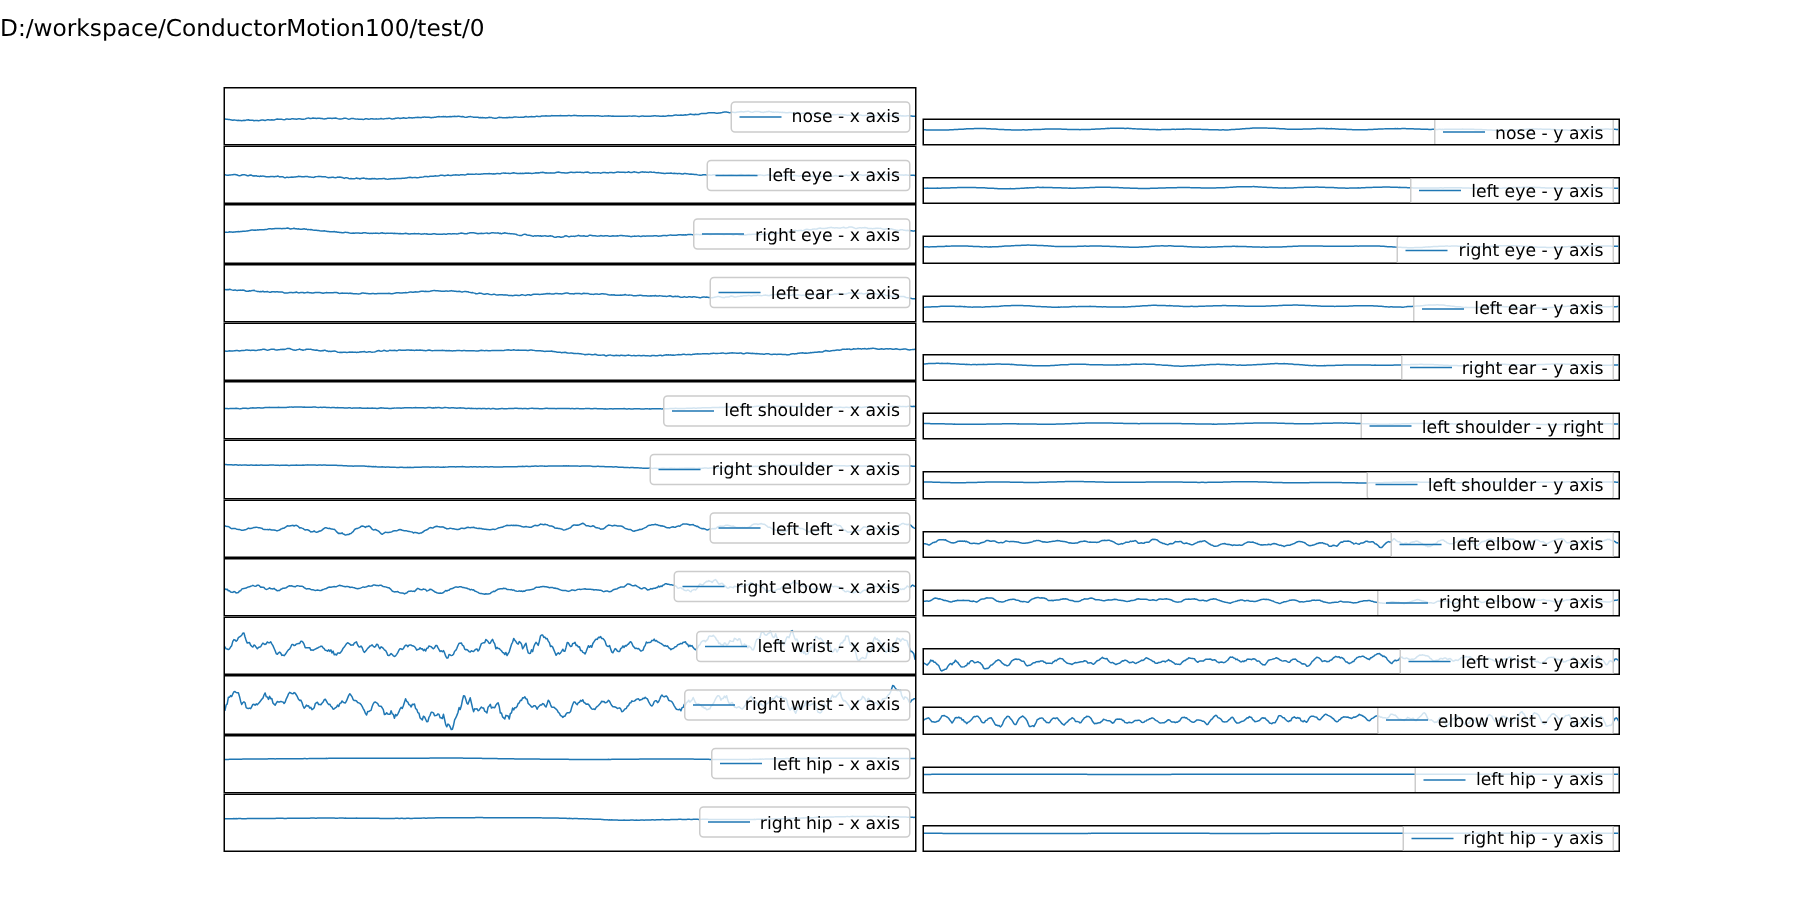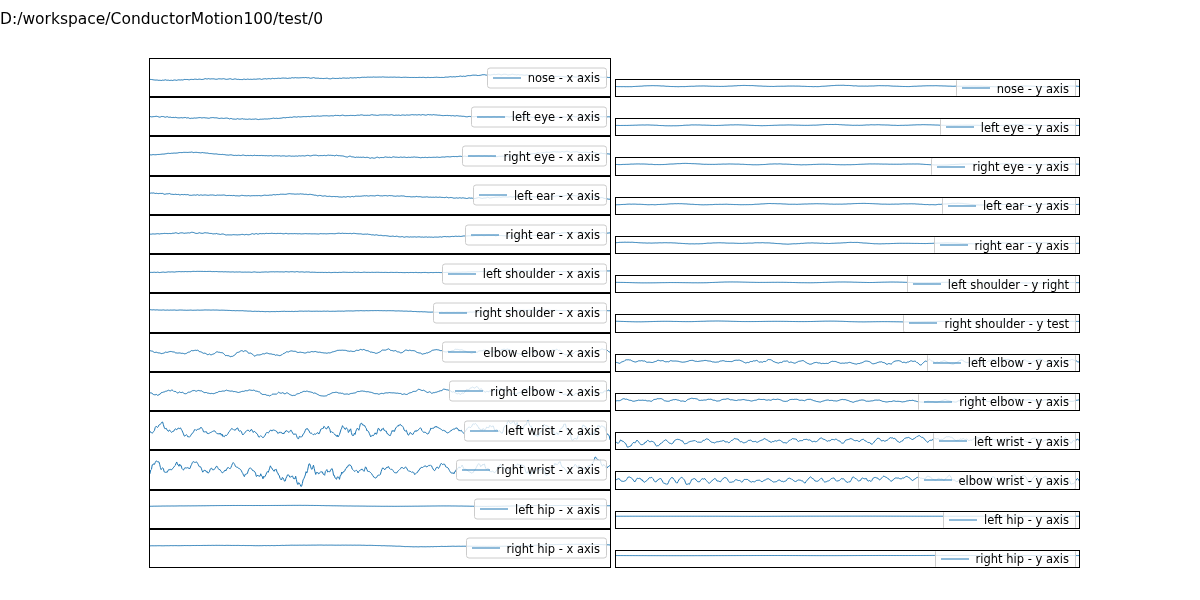--- a/index.html
+++ b/index.html
@@ -198,24 +198,20 @@
             <span class="legend-line"></span>
             <span class="legend-label">left ear - y axis</span>
           </div>
         </div>
       </div>
       <div class="cell col-left">
         <div class="axes">
           <svg viewBox="0 0 1000 100" preserveAspectRatio="none">
             <path class="trace" d="M0.00 48.55 L1.62 48.83 L3.23 48.73 L4.85 48.36 L6.46 47.91 L8.08 48.25 L9.69 48.42 L11.31 48.33 L12.92 48.09 L14.54 47.77 L16.16 47.53 L17.77 47.65 L19.39 47.95 L21.00 48.32 L22.62 47.73 L24.23 47.49 L25.85 47.39 L27.46 47.30 L29.08 47.14 L30.69 46.71 L32.31 46.75 L33.93 46.95 L35.54 46.92 L37.16 47.39 L38.77 47.12 L40.39 47.21 L42.00 46.90 L43.62 47.29 L45.23 47.25 L46.85 47.12 L48.47 46.41 L50.08 46.64 L51.70 46.17 L53.31 45.98 L54.93 45.19 L56.54 45.07 L58.16 45.67 L59.77 46.43 L61.39 47.21 L63.00 46.63 L64.62 45.96 L66.24 45.41 L67.85 45.25 L69.47 45.33 L71.08 45.33 L72.70 46.05 L74.31 46.40 L75.93 46.49 L77.54 45.91 L79.16 45.93 L80.78 45.41 L82.39 45.63 L84.01 45.23 L85.62 45.79 L87.24 45.13 L88.85 44.51 L90.47 43.74 L92.08 43.84 L93.70 43.95 L95.32 44.76 L96.93 45.40 L98.55 46.38 L100.16 46.51 L101.78 46.91 L103.39 46.69 L105.01 45.93 L106.62 45.49 L108.24 44.88 L109.85 46.01 L111.47 46.16 L113.09 47.13 L114.70 46.35 L116.32 46.08 L117.93 45.16 L119.55 45.28 L121.16 45.03 L122.78 45.45 L124.39 45.35 L126.01 45.92 L127.63 46.12 L129.24 46.76 L130.86 46.94 L132.47 46.72 L134.09 47.05 L135.70 47.77 L137.32 47.93 L138.93 48.26 L140.55 47.63 L142.16 47.90 L143.78 47.13 L145.40 47.08 L147.01 48.20 L148.63 48.33 L150.24 49.34 L151.86 48.67 L153.47 49.58 L155.09 48.71 L156.70 48.69 L158.32 48.18 L159.94 48.67 L161.55 49.44 L163.17 50.44 L164.78 50.81 L166.40 51.05 L168.01 50.55 L169.63 51.10 L171.24 50.58 L172.86 50.76 L174.47 50.73 L176.09 50.96 L177.71 50.85 L179.32 50.45 L180.94 50.06 L182.55 50.42 L184.17 50.36 L185.78 50.47 L187.40 50.76 L189.01 50.37 L190.63 50.91 L192.25 50.50 L193.86 50.84 L195.48 49.90 L197.09 50.20 L198.71 49.58 L200.32 49.59 L201.94 49.19 L203.55 49.99 L205.17 50.60 L206.79 50.17 L208.40 49.67 L210.02 49.53 L211.63 50.11 L213.25 50.50 L214.86 50.38 L216.48 50.03 L218.09 49.55 L219.71 48.73 L221.32 47.93 L222.94 47.46 L224.56 48.39 L226.17 48.77 L227.79 48.59 L229.40 47.63 L231.02 47.20 L232.63 47.94 L234.25 48.66 L235.86 48.54 L237.48 47.79 L239.10 46.89 L240.71 47.38 L242.33 47.64 L243.94 47.58 L245.56 47.16 L247.17 47.33 L248.79 47.73 L250.40 47.33 L252.02 46.55 L253.63 46.64 L255.25 46.99 L256.87 47.03 L258.48 47.11 L260.10 46.90 L261.71 46.94 L263.33 46.41 L264.94 46.52 L266.56 46.65 L268.17 47.04 L269.79 46.75 L271.41 47.13 L273.02 47.22 L274.64 47.32 L276.25 46.82 L277.87 46.79 L279.48 46.89 L281.10 47.00 L282.71 46.46 L284.33 46.88 L285.95 47.00 L287.56 47.46 L289.18 47.56 L290.79 47.88 L292.41 47.51 L294.02 46.94 L295.64 46.63 L297.25 47.00 L298.87 47.59 L300.48 47.95 L302.10 47.69 L303.72 47.51 L305.33 47.42 L306.95 47.42 L308.56 47.56 L310.18 47.54 L311.79 47.57 L313.41 47.39 L315.02 47.18 L316.64 47.58 L318.26 47.39 L319.87 47.86 L321.49 47.68 L323.10 47.74 L324.72 47.47 L326.33 47.80 L327.95 48.01 L329.56 48.19 L331.18 47.95 L332.79 47.97 L334.41 47.73 L336.03 47.56 L337.64 47.37 L339.26 47.42 L340.87 47.62 L342.49 47.71 L344.10 47.82 L345.72 47.67 L347.33 47.66 L348.95 47.82 L350.57 47.96 L352.18 48.04 L353.80 47.96 L355.41 47.92 L357.03 47.86 L358.64 47.95 L360.26 48.00 L361.87 48.13 L363.49 48.16 L365.11 48.38 L366.72 48.45 L368.34 47.95 L369.95 47.58 L371.57 47.20 L373.18 47.62 L374.80 47.69 L376.41 47.82 L378.03 47.61 L379.64 47.63 L381.26 47.82 L382.88 47.87 L384.49 48.04 L386.11 47.67 L387.72 47.65 L389.34 47.40 L390.95 47.33 L392.57 47.34 L394.18 47.28 L395.80 47.54 L397.42 47.35 L399.03 47.56 L400.65 47.66 L402.26 47.68 L403.88 47.34 L405.49 46.92 L407.11 46.66 L408.72 46.35 L410.34 46.25 L411.95 46.36 L413.57 46.96 L415.19 46.84 L416.80 46.66 L418.42 46.23 L420.03 46.71 L421.65 46.85 L423.26 46.85 L424.88 46.76 L426.49 46.95 L428.11 47.01 L429.73 46.99 L431.34 47.15 L432.96 46.96 L434.57 46.85 L436.19 46.85 L437.80 47.54 L439.42 47.36 L441.03 46.93 L442.65 46.51 L444.26 46.68 L445.88 46.94 L447.50 47.23 L449.11 47.50 L450.73 47.72 L452.34 47.79 L453.96 48.00 L455.57 47.96 L457.19 47.86 L458.80 48.22 L460.42 48.39 L462.04 49.02 L463.65 49.13 L465.27 48.91 L466.88 48.85 L468.50 48.70 L470.11 48.93 L471.73 48.79 L473.34 48.40 L474.96 49.24 L476.58 49.26 L478.19 49.86 L479.81 49.88 L481.42 50.65 L483.04 50.50 L484.65 50.74 L486.27 50.74 L487.88 51.54 L489.50 50.95 L491.11 50.85 L492.73 50.53 L494.35 51.20 L495.96 51.84 L497.58 52.12 L499.19 52.17 L500.81 51.88 L502.42 51.87 L504.04 52.23 L505.65 52.84 L507.27 53.02 L508.89 53.06 L510.50 52.76 L512.12 52.75 L513.73 53.10 L515.35 53.25 L516.96 53.57 L518.58 53.98 L520.19 54.39 L521.81 55.14 L523.42 54.52 L525.04 54.54 L526.66 54.06 L528.27 54.30 L529.89 54.42 L531.50 55.10 L533.12 54.98 L534.73 54.72 L536.35 54.14 L537.96 54.68 L539.58 55.45 L541.20 55.88 L542.81 55.98 L544.43 56.10 L546.04 55.76 L547.66 55.35 L549.27 55.51 L550.89 56.43 L552.50 57.26 L554.12 56.54 L555.74 56.12 L557.35 55.74 L558.97 55.72 L560.58 56.23 L562.20 56.41 L563.81 56.76 L565.43 56.36 L567.04 55.95 L568.66 56.46 L570.27 56.27 L571.89 56.77 L573.51 55.99 L575.12 55.93 L576.74 56.28 L578.35 56.26 L579.97 56.81 L581.58 56.20 L583.20 56.16 L584.81 55.58 L586.43 56.20 L588.05 56.52 L589.66 56.69 L591.28 56.63 L592.89 56.47 L594.51 57.03 L596.12 56.69 L597.74 56.60 L599.35 56.33 L600.97 56.20 L602.58 57.02 L604.20 56.87 L605.82 56.56 L607.43 56.52 L609.05 56.70 L610.66 56.95 L612.28 56.71 L613.89 56.98 L615.51 57.17 L617.12 57.24 L618.74 56.51 L620.36 56.60 L621.97 56.49 L623.59 56.84 L625.20 56.84 L626.82 56.79 L628.43 56.21 L630.05 56.12 L631.66 55.99 L633.28 56.75 L634.89 56.39 L636.51 55.83 L638.13 55.34 L639.74 55.08 L641.36 55.60 L642.97 55.19 L644.59 55.75 L646.20 55.26 L647.82 56.00 L649.43 55.58 L651.05 55.83 L652.67 55.62 L654.28 55.29 L655.90 54.96 L657.51 54.76 L659.13 55.09 L660.74 55.28 L662.36 54.72 L663.97 54.32 L665.59 54.38 L667.21 54.77 L668.82 54.86 L670.44 54.52 L672.05 54.55 L673.67 54.66 L675.28 54.99 L676.90 54.79 L678.51 54.23 L680.13 54.17 L681.74 53.65 L683.36 53.67 L684.98 53.44 L686.59 53.55 L688.21 53.90 L689.82 53.55 L691.44 53.46 L693.05 53.21 L694.67 53.22 L696.28 53.20 L697.90 53.44 L699.52 53.44 L701.13 53.59 L702.75 53.31 L704.36 52.88 L705.98 52.78 L707.59 52.35 L709.21 52.56 L710.82 52.65 L712.44 52.90 L714.05 52.78 L715.67 52.62 L717.29 52.50 L718.90 52.33 L720.52 51.80 L722.13 52.12 L723.75 52.61 L725.36 52.96 L726.98 53.04 L728.59 52.40 L730.21 52.39 L731.83 51.78 L733.44 51.98 L735.06 51.63 L736.67 51.84 L738.29 51.89 L739.90 52.16 L741.52 52.28 L743.13 52.37 L744.75 52.28 L746.37 51.81 L747.98 52.05 L749.60 52.71 L751.21 53.42 L752.83 53.16 L754.44 52.36 L756.06 52.08 L757.67 51.84 L759.29 52.34 L760.90 52.24 L762.52 52.68 L764.14 52.46 L765.75 52.90 L767.37 52.70 L768.98 53.16 L770.60 52.95 L772.21 53.37 L773.83 53.43 L775.44 53.72 L777.06 53.76 L778.68 53.92 L780.29 54.24 L781.91 54.09 L783.52 53.47 L785.14 53.06 L786.75 53.27 L788.37 53.48 L789.98 54.09 L791.60 54.60 L793.21 54.72 L794.83 54.01 L796.45 54.07 L798.06 54.33 L799.68 54.56 L801.29 54.02 L802.91 54.25 L804.52 54.17 L806.14 54.37 L807.75 54.71 L809.37 54.42 L810.99 54.64 L812.60 54.45 L814.22 55.34 L815.83 55.17 L817.45 55.25 L819.06 54.29 L820.68 53.66 L822.29 53.26 L823.91 53.10 L825.53 53.78 L827.14 53.10 L828.76 53.24 L830.37 52.20 L831.99 52.44 L833.60 52.12 L835.22 51.92 L836.83 51.56 L838.45 51.81 L840.06 52.30 L841.68 52.07 L843.30 52.53 L844.91 52.16 L846.53 52.13 L848.14 51.22 L849.76 51.47 L851.37 51.17 L852.99 51.22 L854.60 50.68 L856.22 50.64 L857.84 50.50 L859.45 50.00 L861.07 49.92 L862.68 50.02 L864.30 50.02 L865.91 50.26 L867.53 48.98 L869.14 48.53 L870.76 47.35 L872.37 48.19 L873.99 48.11 L875.61 48.76 L877.22 48.37 L878.84 47.79 L880.45 47.57 L882.07 47.27 L883.68 47.35 L885.30 46.83 L886.91 46.41 L888.53 46.70 L890.15 47.05 L891.76 46.73 L893.38 46.05 L894.99 45.12 L896.61 45.05 L898.22 45.06 L899.84 45.45 L901.45 44.86 L903.07 45.02 L904.68 44.68 L906.30 45.67 L907.92 45.49 L909.53 45.26 L911.15 44.40 L912.76 44.61 L914.38 44.58 L915.99 44.30 L917.61 43.72 L919.22 44.17 L920.84 44.27 L922.46 45.01 L924.07 44.15 L925.69 44.22 L927.30 44.06 L928.92 44.60 L930.53 44.89 L932.15 44.01 L933.76 44.20 L935.38 43.78 L937.00 44.00 L938.61 43.30 L940.23 43.57 L941.84 43.79 L943.46 44.27 L945.07 44.74 L946.69 45.27 L948.30 45.38 L949.92 44.76 L951.53 44.38 L953.15 44.75 L954.77 45.10 L956.38 44.74 L958.00 44.42 L959.61 44.34 L961.23 44.88 L962.84 44.36 L964.46 44.29 L966.07 44.72 L967.69 45.34 L969.31 45.41 L970.92 44.72 L972.54 44.29 L974.15 44.67 L975.77 45.22 L977.38 45.53 L979.00 45.85 L980.61 45.43 L982.23 45.11 L983.84 44.61 L985.46 44.56 L987.08 44.94 L988.69 45.58 L990.31 46.34 L991.92 46.45 L993.54 46.12 L995.15 45.90 L996.77 45.69 L998.38 45.54 L1000.00 45.04" stroke="#1f77b4"></path>
           </svg>
-          <div class="legend">
-            <span class="legend-line"></span>
-            <span class="legend-label">right ear - x axis</span>
-          </div>
         </div>
       </div>
       <div class="cell col-right">
         <div class="axes">
           <svg viewBox="0 0 1000 100" preserveAspectRatio="none">
             <path class="trace" d="M0.00 35.02 L1.62 34.69 L3.23 34.31 L4.85 33.93 L6.46 33.25 L8.08 32.95 L9.69 33.02 L11.31 32.93 L12.92 32.80 L14.54 32.56 L16.16 32.66 L17.77 32.13 L19.39 32.17 L21.00 32.24 L22.62 32.67 L24.23 32.38 L25.85 32.24 L27.46 32.40 L29.08 32.56 L30.69 32.91 L32.31 32.54 L33.93 32.34 L35.54 32.37 L37.16 32.70 L38.77 33.53 L40.39 33.60 L42.00 33.88 L43.62 33.77 L45.23 34.30 L46.85 34.57 L48.47 35.00 L50.08 35.26 L51.70 35.73 L53.31 35.78 L54.93 35.92 L56.54 36.25 L58.16 36.36 L59.77 36.73 L61.39 36.47 L63.00 36.84 L64.62 36.97 L66.24 37.44 L67.85 37.62 L69.47 37.28 L71.08 36.83 L72.70 37.01 L74.31 37.34 L75.93 37.90 L77.54 37.29 L79.16 37.29 L80.78 37.05 L82.39 37.01 L84.01 36.80 L85.62 36.42 L87.24 36.78 L88.85 36.58 L90.47 36.65 L92.08 35.97 L93.70 35.69 L95.32 35.62 L96.93 35.86 L98.55 36.11 L100.16 35.92 L101.78 35.61 L103.39 35.36 L105.01 35.22 L106.62 35.31 L108.24 35.35 L109.85 35.33 L111.47 35.68 L113.09 35.77 L114.70 35.86 L116.32 35.66 L117.93 35.54 L119.55 35.67 L121.16 36.16 L122.78 36.30 L124.39 36.58 L126.01 36.45 L127.63 37.04 L129.24 37.09 L130.86 37.55 L132.47 37.84 L134.09 38.71 L135.70 38.83 L137.32 38.68 L138.93 38.97 L140.55 39.11 L142.16 39.82 L143.78 39.83 L145.40 40.24 L147.01 40.42 L148.63 40.61 L150.24 41.21 L151.86 41.17 L153.47 41.47 L155.09 41.34 L156.70 42.05 L158.32 42.26 L159.94 42.45 L161.55 42.24 L163.17 42.07 L164.78 42.04 L166.40 42.19 L168.01 42.25 L169.63 42.54 L171.24 42.13 L172.86 42.08 L174.47 41.77 L176.09 41.95 L177.71 42.20 L179.32 42.01 L180.94 41.76 L182.55 41.43 L184.17 41.51 L185.78 41.31 L187.40 41.14 L189.01 40.42 L190.63 40.07 L192.25 39.78 L193.86 39.46 L195.48 38.89 L197.09 38.14 L198.71 38.04 L200.32 37.95 L201.94 38.08 L203.55 37.96 L205.17 37.99 L206.79 37.53 L208.40 36.99 L210.02 36.47 L211.63 36.47 L213.25 36.39 L214.86 36.41 L216.48 36.13 L218.09 36.09 L219.71 35.83 L221.32 35.58 L222.94 35.57 L224.56 35.58 L226.17 35.68 L227.79 36.02 L229.40 36.19 L231.02 36.41 L232.63 36.14 L234.25 36.51 L235.86 36.93 L237.48 37.38 L239.10 37.58 L240.71 37.64 L242.33 37.77 L243.94 37.89 L245.56 38.04 L247.17 37.95 L248.79 37.89 L250.40 37.79 L252.02 37.93 L253.63 37.91 L255.25 38.29 L256.87 38.37 L258.48 38.75 L260.10 38.75 L261.71 38.99 L263.33 39.29 L264.94 39.35 L266.56 39.43 L268.17 39.17 L269.79 39.31 L271.41 39.48 L273.02 39.54 L274.64 39.09 L276.25 38.58 L277.87 38.40 L279.48 38.66 L281.10 38.79 L282.71 38.35 L284.33 37.93 L285.95 37.73 L287.56 37.48 L289.18 37.60 L290.79 37.48 L292.41 37.80 L294.02 37.59 L295.64 37.55 L297.25 36.85 L298.87 36.11 L300.48 35.63 L302.10 35.61 L303.72 35.56 L305.33 35.41 L306.95 35.57 L308.56 35.56 L310.18 35.81 L311.79 35.80 L313.41 35.69 L315.02 35.35 L316.64 34.89 L318.26 35.37 L319.87 35.81 L321.49 36.31 L323.10 36.33 L324.72 36.22 L326.33 36.33 L327.95 36.22 L329.56 36.37 L331.18 36.43 L332.79 36.91 L334.41 37.54 L336.03 37.96 L337.64 38.14 L339.26 38.09 L340.87 38.54 L342.49 39.25 L344.10 39.59 L345.72 40.21 L347.33 40.11 L348.95 40.51 L350.57 40.57 L352.18 40.85 L353.80 40.95 L355.41 41.23 L357.03 41.77 L358.64 42.58 L360.26 42.87 L361.87 43.10 L363.49 43.23 L365.11 43.35 L366.72 43.59 L368.34 43.85 L369.95 44.20 L371.57 44.39 L373.18 44.00 L374.80 43.64 L376.41 43.32 L378.03 42.97 L379.64 42.56 L381.26 42.13 L382.88 41.83 L384.49 41.79 L386.11 41.59 L387.72 41.96 L389.34 41.76 L390.95 41.31 L392.57 41.03 L394.18 40.75 L395.80 41.11 L397.42 40.10 L399.03 39.40 L400.65 39.02 L402.26 39.36 L403.88 39.68 L405.49 38.69 L407.11 38.40 L408.72 37.66 L410.34 38.06 L411.95 37.34 L413.57 37.09 L415.19 36.79 L416.80 37.16 L418.42 37.11 L420.03 36.92 L421.65 36.41 L423.26 36.35 L424.88 36.28 L426.49 36.76 L428.11 37.32 L429.73 37.22 L431.34 37.42 L432.96 37.11 L434.57 37.85 L436.19 37.43 L437.80 38.02 L439.42 38.29 L441.03 39.09 L442.65 38.80 L444.26 38.37 L445.88 38.23 L447.50 38.54 L449.11 39.22 L450.73 39.66 L452.34 39.79 L453.96 39.40 L455.57 39.52 L457.19 39.67 L458.80 40.19 L460.42 40.05 L462.04 40.06 L463.65 39.59 L465.27 39.12 L466.88 38.88 L468.50 38.84 L470.11 38.88 L471.73 38.59 L473.34 38.33 L474.96 37.86 L476.58 37.95 L478.19 37.63 L479.81 37.36 L481.42 37.33 L483.04 37.46 L484.65 37.17 L486.27 36.81 L487.88 36.05 L489.50 36.31 L491.11 35.58 L492.73 35.62 L494.35 35.27 L495.96 35.29 L497.58 34.78 L499.19 34.16 L500.81 33.88 L502.42 33.65 L504.04 33.48 L505.65 33.02 L507.27 33.08 L508.89 33.27 L510.50 33.67 L512.12 33.64 L513.73 33.69 L515.35 33.41 L516.96 33.58 L518.58 33.38 L520.19 33.52 L521.81 33.41 L523.42 33.74 L525.04 34.49 L526.66 35.05 L528.27 35.28 L529.89 35.38 L531.50 35.95 L533.12 36.64 L534.73 37.13 L536.35 37.20 L537.96 37.40 L539.58 37.45 L541.20 37.76 L542.81 38.26 L544.43 38.48 L546.04 39.00 L547.66 39.18 L549.27 39.75 L550.89 40.05 L552.50 40.26 L554.12 40.63 L555.74 41.00 L557.35 41.50 L558.97 41.83 L560.58 41.61 L562.20 41.55 L563.81 41.58 L565.43 41.94 L567.04 42.17 L568.66 42.23 L570.27 42.40 L571.89 42.26 L573.51 41.99 L575.12 41.69 L576.74 41.53 L578.35 41.82 L579.97 41.60 L581.58 41.42 L583.20 40.93 L584.81 40.92 L586.43 41.07 L588.05 41.15 L589.66 40.92 L591.28 40.85 L592.89 40.47 L594.51 40.36 L596.12 40.25 L597.74 40.05 L599.35 40.15 L600.97 39.67 L602.58 39.80 L604.20 39.35 L605.82 39.34 L607.43 39.07 L609.05 39.03 L610.66 38.97 L612.28 38.83 L613.89 38.87 L615.51 38.71 L617.12 38.83 L618.74 38.87 L620.36 38.90 L621.97 38.94 L623.59 38.92 L625.20 38.93 L626.82 38.86 L628.43 38.95 L630.05 38.92 L631.66 38.94 L633.28 38.90 L634.89 39.16 L636.51 39.27 L638.13 39.39 L639.74 39.46 L641.36 39.37 L642.97 39.54 L644.59 39.64 L646.20 39.72 L647.82 39.59 L649.43 39.55 L651.05 39.66 L652.67 39.70 L654.28 39.81 L655.90 40.06 L657.51 40.13 L659.13 40.01 L660.74 39.94 L662.36 40.18 L663.97 40.20 L665.59 40.35 L667.21 40.21 L668.82 40.39 L670.44 40.17 L672.05 40.16 L673.67 39.81 L675.28 39.65 L676.90 39.53 L678.51 39.43 L680.13 39.47 L681.74 39.33 L683.36 39.19 L684.98 38.92 L686.59 38.54 L688.21 38.40 L689.82 38.20 L691.44 38.17 L693.05 38.06 L694.67 37.76 L696.28 37.74 L697.90 37.52 L699.52 37.74 L701.13 37.29 L702.75 37.38 L704.36 37.23 L705.98 37.20 L707.59 37.03 L709.21 36.74 L710.82 36.76 L712.44 36.48 L714.05 36.34 L715.67 36.31 L717.29 36.47 L718.90 36.78 L720.52 36.82 L722.13 36.89 L723.75 36.96 L725.36 37.13 L726.98 37.06 L728.59 37.09 L730.21 37.01 L731.83 37.38 L733.44 37.48 L735.06 37.70 L736.67 37.85 L738.29 38.05 L739.90 38.42 L741.52 38.85 L743.13 39.24 L744.75 39.24 L746.37 39.43 L747.98 39.71 L749.60 40.27 L751.21 40.28 L752.83 40.39 L754.44 40.50 L756.06 40.91 L757.67 41.22 L759.29 41.51 L760.90 41.53 L762.52 41.38 L764.14 41.18 L765.75 41.42 L767.37 41.41 L768.98 41.70 L770.60 41.85 L772.21 42.27 L773.83 42.09 L775.44 41.73 L777.06 41.43 L778.68 41.33 L780.29 41.40 L781.91 41.20 L783.52 40.94 L785.14 40.77 L786.75 40.70 L788.37 40.42 L789.98 40.00 L791.60 39.58 L793.21 39.35 L794.83 39.11 L796.45 38.97 L798.06 39.01 L799.68 38.90 L801.29 38.41 L802.91 38.09 L804.52 37.73 L806.14 37.84 L807.75 37.52 L809.37 37.08 L810.99 36.72 L812.60 36.32 L814.22 36.06 L815.83 36.07 L817.45 36.44 L819.06 36.60 L820.68 36.37 L822.29 36.05 L823.91 36.10 L825.53 36.10 L827.14 36.08 L828.76 36.03 L830.37 36.08 L831.99 36.18 L833.60 36.12 L835.22 36.16 L836.83 36.46 L838.45 36.81 L840.06 37.27 L841.68 37.22 L843.30 37.56 L844.91 37.73 L846.53 38.00 L848.14 37.80 L849.76 37.55 L851.37 37.86 L852.99 37.97 L854.60 38.11 L856.22 38.11 L857.84 38.43 L859.45 38.61 L861.07 38.39 L862.68 38.44 L864.30 38.57 L865.91 38.72 L867.53 38.36 L869.14 37.97 L870.76 37.89 L872.37 38.32 L873.99 38.40 L875.61 38.27 L877.22 38.11 L878.84 37.87 L880.45 37.59 L882.07 37.10 L883.68 37.30 L885.30 37.19 L886.91 37.17 L888.53 36.60 L890.15 36.55 L891.76 36.52 L893.38 36.51 L894.99 36.09 L896.61 35.87 L898.22 35.86 L899.84 35.89 L901.45 35.61 L903.07 35.40 L904.68 35.13 L906.30 35.25 L907.92 35.22 L909.53 35.43 L911.15 35.35 L912.76 35.36 L914.38 35.53 L915.99 35.24 L917.61 34.99 L919.22 34.63 L920.84 34.94 L922.46 35.22 L924.07 35.75 L925.69 35.88 L927.30 35.85 L928.92 36.06 L930.53 36.18 L932.15 36.73 L933.76 36.84 L935.38 37.30 L937.00 37.42 L938.61 37.63 L940.23 37.71 L941.84 37.90 L943.46 38.14 L945.07 38.22 L946.69 38.42 L948.30 38.35 L949.92 38.53 L951.53 38.54 L953.15 38.78 L954.77 39.22 L956.38 39.71 L958.00 39.78 L959.61 39.57 L961.23 39.58 L962.84 39.91 L964.46 40.18 L966.07 40.03 L967.69 40.10 L969.31 40.16 L970.92 40.40 L972.54 40.35 L974.15 40.29 L975.77 40.20 L977.38 40.25 L979.00 40.20 L980.61 40.10 L982.23 39.79 L983.84 39.75 L985.46 39.83 L987.08 39.74 L988.69 39.66 L990.31 39.43 L991.92 39.43 L993.54 39.13 L995.15 39.05 L996.77 38.75 L998.38 38.76 L1000.00 38.44" stroke="#1f77b4"></path>
           </svg>
           <div class="legend">
             <span class="legend-line"></span>
             <span class="legend-label">right ear - y axis</span>
@@ -255,32 +251,32 @@
           </div>
         </div>
       </div>
       <div class="cell col-right">
         <div class="axes">
           <svg viewBox="0 0 1000 100" preserveAspectRatio="none">
             <path class="trace" d="M0.00 38.63 L1.62 38.67 L3.23 38.70 L4.85 38.70 L6.46 38.91 L8.08 39.18 L9.69 39.36 L11.31 39.47 L12.92 39.53 L14.54 39.68 L16.16 39.83 L17.77 40.04 L19.39 40.19 L21.00 40.28 L22.62 40.45 L24.23 40.63 L25.85 40.89 L27.46 40.93 L29.08 40.97 L30.69 41.05 L32.31 41.30 L33.93 41.50 L35.54 41.51 L37.16 41.57 L38.77 41.74 L40.39 41.91 L42.00 41.92 L43.62 41.97 L45.23 42.00 L46.85 41.99 L48.47 41.96 L50.08 41.96 L51.70 42.05 L53.31 42.06 L54.93 41.97 L56.54 41.85 L58.16 41.78 L59.77 41.72 L61.39 41.55 L63.00 41.40 L64.62 41.26 L66.24 41.27 L67.85 41.11 L69.47 41.05 L71.08 40.84 L72.70 40.65 L74.31 40.60 L75.93 40.56 L77.54 40.44 L79.16 40.29 L80.78 40.03 L82.39 39.94 L84.01 39.79 L85.62 39.78 L87.24 39.72 L88.85 39.45 L90.47 39.40 L92.08 39.33 L93.70 39.37 L95.32 39.14 L96.93 38.97 L98.55 38.91 L100.16 38.89 L101.78 38.91 L103.39 38.84 L105.01 38.87 L106.62 38.89 L108.24 38.91 L109.85 38.84 L111.47 38.94 L113.09 38.95 L114.70 39.04 L116.32 38.96 L117.93 39.16 L119.55 39.24 L121.16 39.43 L122.78 39.49 L124.39 39.71 L126.01 39.70 L127.63 39.69 L129.24 39.66 L130.86 39.74 L132.47 39.88 L134.09 40.04 L135.70 40.10 L137.32 40.27 L138.93 40.32 L140.55 40.44 L142.16 40.49 L143.78 40.64 L145.40 40.70 L147.01 40.66 L148.63 40.68 L150.24 40.81 L151.86 40.83 L153.47 40.87 L155.09 40.72 L156.70 40.83 L158.32 40.77 L159.94 40.85 L161.55 40.78 L163.17 40.72 L164.78 40.66 L166.40 40.51 L168.01 40.37 L169.63 40.19 L171.24 40.03 L172.86 39.89 L174.47 39.78 L176.09 39.62 L177.71 39.48 L179.32 39.33 L180.94 39.20 L182.55 39.00 L184.17 38.82 L185.78 38.77 L187.40 38.76 L189.01 38.63 L190.63 38.50 L192.25 38.31 L193.86 38.14 L195.48 37.87 L197.09 37.65 L198.71 37.59 L200.32 37.55 L201.94 37.48 L203.55 37.35 L205.17 37.34 L206.79 37.31 L208.40 37.34 L210.02 37.28 L211.63 37.20 L213.25 37.14 L214.86 36.99 L216.48 37.03 L218.09 36.94 L219.71 37.00 L221.32 36.94 L222.94 37.06 L224.56 37.14 L226.17 37.20 L227.79 37.27 L229.40 37.34 L231.02 37.49 L232.63 37.49 L234.25 37.63 L235.86 37.75 L237.48 37.90 L239.10 37.92 L240.71 37.95 L242.33 38.08 L243.94 38.26 L245.56 38.47 L247.17 38.63 L248.79 38.80 L250.40 38.89 L252.02 39.06 L253.63 39.12 L255.25 39.22 L256.87 39.26 L258.48 39.41 L260.10 39.55 L261.71 39.67 L263.33 39.77 L264.94 39.90 L266.56 40.00 L268.17 40.12 L269.79 40.19 L271.41 40.28 L273.02 40.34 L274.64 40.38 L276.25 40.41 L277.87 40.44 L279.48 40.45 L281.10 40.44 L282.71 40.41 L284.33 40.43 L285.95 40.45 L287.56 40.50 L289.18 40.46 L290.79 40.44 L292.41 40.38 L294.02 40.38 L295.64 40.38 L297.25 40.37 L298.87 40.29 L300.48 40.26 L302.10 40.25 L303.72 40.23 L305.33 40.15 L306.95 40.08 L308.56 40.00 L310.18 39.92 L311.79 39.87 L313.41 39.87 L315.02 39.83 L316.64 39.70 L318.26 39.60 L319.87 39.49 L321.49 39.45 L323.10 39.41 L324.72 39.36 L326.33 39.28 L327.95 39.20 L329.56 39.16 L331.18 39.16 L332.79 39.12 L334.41 39.12 L336.03 39.08 L337.64 39.04 L339.26 38.96 L340.87 38.90 L342.49 38.93 L344.10 38.93 L345.72 38.95 L347.33 38.96 L348.95 38.98 L350.57 39.00 L352.18 38.95 L353.80 39.00 L355.41 39.01 L357.03 39.08 L358.64 39.14 L360.26 39.14 L361.87 39.16 L363.49 39.20 L365.11 39.28 L366.72 39.36 L368.34 39.36 L369.95 39.40 L371.57 39.52 L373.18 39.68 L374.80 39.76 L376.41 39.77 L378.03 39.86 L379.64 39.99 L381.26 40.13 L382.88 40.11 L384.49 40.15 L386.11 40.17 L387.72 40.28 L389.34 40.34 L390.95 40.43 L392.57 40.47 L394.18 40.57 L395.80 40.60 L397.42 40.61 L399.03 40.53 L400.65 40.45 L402.26 40.53 L403.88 40.60 L405.49 40.67 L407.11 40.56 L408.72 40.51 L410.34 40.52 L411.95 40.49 L413.57 40.39 L415.19 40.28 L416.80 40.24 L418.42 40.22 L420.03 40.13 L421.65 40.07 L423.26 40.03 L424.88 39.90 L426.49 39.80 L428.11 39.63 L429.73 39.54 L431.34 39.32 L432.96 39.25 L434.57 39.08 L436.19 38.98 L437.80 38.86 L439.42 38.75 L441.03 38.62 L442.65 38.42 L444.26 38.44 L445.88 38.34 L447.50 38.25 L449.11 38.03 L450.73 37.96 L452.34 37.87 L453.96 37.87 L455.57 37.90 L457.19 37.94 L458.80 37.86 L460.42 37.78 L462.04 37.67 L463.65 37.65 L465.27 37.73 L466.88 37.78 L468.50 37.86 L470.11 37.79 L471.73 37.89 L473.34 37.93 L474.96 38.07 L476.58 38.10 L478.19 38.22 L479.81 38.34 L481.42 38.57 L483.04 38.73 L484.65 38.81 L486.27 38.88 L487.88 38.95 L489.50 39.08 L491.11 39.26 L492.73 39.48 L494.35 39.69 L495.96 39.81 L497.58 39.99 L499.19 40.23 L500.81 40.46 L502.42 40.65 L504.04 40.84 L505.65 40.97 L507.27 41.08 L508.89 41.09 L510.50 41.24 L512.12 41.29 L513.73 41.57 L515.35 41.57 L516.96 41.77 L518.58 41.73 L520.19 41.96 L521.81 42.04 L523.42 42.20 L525.04 42.26 L526.66 42.19 L528.27 42.22 L529.89 42.23 L531.50 42.35 L533.12 42.39 L534.73 42.42 L536.35 42.44 L537.96 42.40 L539.58 42.23 L541.20 42.16 L542.81 42.03 L544.43 42.02 L546.04 41.92 L547.66 41.93 L549.27 41.91 L550.89 41.84 L552.50 41.77 L554.12 41.63 L555.74 41.51 L557.35 41.48 L558.97 41.47 L560.58 41.40 L562.20 41.22 L563.81 41.20 L565.43 41.15 L567.04 41.23 L568.66 41.14 L570.27 41.18 L571.89 41.00 L573.51 40.95 L575.12 40.84 L576.74 40.85 L578.35 40.96 L579.97 40.99 L581.58 41.08 L583.20 41.00 L584.81 41.01 L586.43 40.99 L588.05 41.04 L589.66 41.09 L591.28 41.17 L592.89 41.23 L594.51 41.32 L596.12 41.40 L597.74 41.39 L599.35 41.46 L600.97 41.52 L602.58 41.64 L604.20 41.71 L605.82 41.83 L607.43 41.86 L609.05 41.92 L610.66 41.87 L612.28 42.04 L613.89 42.07 L615.51 42.24 L617.12 42.28 L618.74 42.47 L620.36 42.51 L621.97 42.62 L623.59 42.56 L625.20 42.63 L626.82 42.64 L628.43 42.68 L630.05 42.67 L631.66 42.64 L633.28 42.63 L634.89 42.68 L636.51 42.65 L638.13 42.63 L639.74 42.61 L641.36 42.56 L642.97 42.55 L644.59 42.39 L646.20 42.39 L647.82 42.33 L649.43 42.33 L651.05 42.19 L652.67 42.10 L654.28 41.99 L655.90 41.98 L657.51 41.96 L659.13 41.84 L660.74 41.64 L662.36 41.44 L663.97 41.27 L665.59 41.12 L667.21 40.97 L668.82 40.86 L670.44 40.84 L672.05 40.71 L673.67 40.59 L675.28 40.45 L676.90 40.44 L678.51 40.30 L680.13 40.15 L681.74 39.97 L683.36 39.88 L684.98 39.78 L686.59 39.67 L688.21 39.63 L689.82 39.58 L691.44 39.60 L693.05 39.55 L694.67 39.42 L696.28 39.29 L697.90 39.25 L699.52 39.25 L701.13 39.29 L702.75 39.33 L704.36 39.35 L705.98 39.37 L707.59 39.31 L709.21 39.31 L710.82 39.33 L712.44 39.46 L714.05 39.53 L715.67 39.59 L717.29 39.60 L718.90 39.66 L720.52 39.75 L722.13 39.79 L723.75 39.90 L725.36 39.91 L726.98 40.00 L728.59 40.08 L730.21 40.25 L731.83 40.37 L733.44 40.50 L735.06 40.64 L736.67 40.75 L738.29 40.84 L739.90 40.86 L741.52 40.99 L743.13 41.05 L744.75 41.21 L746.37 41.24 L747.98 41.37 L749.60 41.42 L751.21 41.47 L752.83 41.59 L754.44 41.56 L756.06 41.59 L757.67 41.61 L759.29 41.71 L760.90 41.83 L762.52 41.81 L764.14 41.75 L765.75 41.74 L767.37 41.73 L768.98 41.77 L770.60 41.70 L772.21 41.59 L773.83 41.56 L775.44 41.50 L777.06 41.52 L778.68 41.35 L780.29 41.28 L781.91 41.18 L783.52 41.14 L785.14 41.01 L786.75 40.94 L788.37 40.79 L789.98 40.73 L791.60 40.53 L793.21 40.40 L794.83 40.27 L796.45 40.24 L798.06 40.12 L799.68 39.92 L801.29 39.79 L802.91 39.68 L804.52 39.60 L806.14 39.44 L807.75 39.36 L809.37 39.31 L810.99 39.22 L812.60 39.16 L814.22 39.14 L815.83 39.09 L817.45 39.00 L819.06 38.92 L820.68 38.83 L822.29 38.88 L823.91 38.84 L825.53 38.89 L827.14 38.80 L828.76 38.83 L830.37 38.86 L831.99 38.92 L833.60 38.89 L835.22 38.89 L836.83 38.94 L838.45 38.93 L840.06 38.94 L841.68 39.00 L843.30 39.11 L844.91 39.19 L846.53 39.24 L848.14 39.35 L849.76 39.39 L851.37 39.47 L852.99 39.51 L854.60 39.66 L856.22 39.68 L857.84 39.75 L859.45 39.80 L861.07 39.94 L862.68 40.04 L864.30 40.09 L865.91 40.15 L867.53 40.15 L869.14 40.22 L870.76 40.29 L872.37 40.30 L873.99 40.31 L875.61 40.26 L877.22 40.28 L878.84 40.32 L880.45 40.40 L882.07 40.42 L883.68 40.39 L885.30 40.32 L886.91 40.34 L888.53 40.29 L890.15 40.27 L891.76 40.22 L893.38 40.16 L894.99 40.14 L896.61 40.12 L898.22 40.13 L899.84 39.97 L901.45 39.85 L903.07 39.67 L904.68 39.65 L906.30 39.57 L907.92 39.50 L909.53 39.35 L911.15 39.19 L912.76 39.13 L914.38 39.10 L915.99 39.01 L917.61 38.81 L919.22 38.67 L920.84 38.65 L922.46 38.63 L924.07 38.53 L925.69 38.45 L927.30 38.31 L928.92 38.20 L930.53 38.11 L932.15 38.03 L933.76 37.99 L935.38 37.87 L937.00 37.80 L938.61 37.79 L940.23 37.75 L941.84 37.77 L943.46 37.73 L945.07 37.71 L946.69 37.70 L948.30 37.65 L949.92 37.62 L951.53 37.64 L953.15 37.66 L954.77 37.78 L956.38 37.85 L958.00 37.95 L959.61 38.00 L961.23 38.00 L962.84 38.06 L964.46 38.14 L966.07 38.20 L967.69 38.29 L969.31 38.30 L970.92 38.42 L972.54 38.48 L974.15 38.49 L975.77 38.55 L977.38 38.58 L979.00 38.71 L980.61 38.86 L982.23 38.98 L983.84 39.03 L985.46 39.04 L987.08 39.06 L988.69 39.13 L990.31 39.22 L991.92 39.33 L993.54 39.48 L995.15 39.48 L996.77 39.54 L998.38 39.56 L1000.00 39.63" stroke="#1f77b4"></path>
           </svg>
           <div class="legend">
             <span class="legend-line"></span>
-            <span class="legend-label">right shoulder - y test</span>
+            <span class="legend-label">left shoulder - y axis</span>
           </div>
         </div>
       </div>
       <div class="cell col-left">
         <div class="axes">
           <svg viewBox="0 0 1000 100" preserveAspectRatio="none">
             <path class="trace" d="M0.00 44.48 L1.62 45.31 L3.23 45.76 L4.85 45.87 L6.46 46.77 L8.08 48.51 L9.69 49.61 L11.31 49.27 L12.92 49.19 L14.54 49.09 L16.16 49.99 L17.77 50.62 L19.39 50.85 L21.00 50.92 L22.62 51.65 L24.23 52.57 L25.85 52.58 L27.46 52.00 L29.08 51.65 L30.69 50.94 L32.31 49.91 L33.93 48.54 L35.54 49.17 L37.16 49.41 L38.77 48.97 L40.39 48.16 L42.00 47.44 L43.62 47.49 L45.23 46.78 L46.85 47.22 L48.47 47.85 L50.08 47.99 L51.70 48.40 L53.31 48.69 L54.93 50.33 L56.54 50.96 L58.16 50.83 L59.77 51.24 L61.39 50.92 L63.00 51.44 L64.62 50.73 L66.24 51.32 L67.85 51.89 L69.47 51.99 L71.08 51.78 L72.70 52.21 L74.31 53.06 L75.93 53.25 L77.54 52.64 L79.16 52.06 L80.78 50.46 L82.39 49.59 L84.01 48.65 L85.62 48.59 L87.24 47.24 L88.85 45.97 L90.47 44.33 L92.08 44.82 L93.70 44.94 L95.32 44.45 L96.93 44.05 L98.55 43.51 L100.16 44.75 L101.78 43.74 L103.39 43.54 L105.01 44.46 L106.62 46.05 L108.24 48.28 L109.85 47.75 L111.47 48.50 L113.09 49.19 L114.70 50.91 L116.32 51.86 L117.93 51.46 L119.55 51.49 L121.16 52.37 L122.78 53.66 L124.39 55.56 L126.01 54.84 L127.63 54.90 L129.24 53.60 L130.86 55.26 L132.47 55.86 L134.09 55.64 L135.70 54.60 L137.32 53.70 L138.93 53.55 L140.55 52.26 L142.16 50.38 L143.78 48.88 L145.40 47.73 L147.01 48.04 L148.63 48.90 L150.24 49.35 L151.86 48.90 L153.47 50.02 L155.09 49.96 L156.70 50.81 L158.32 50.45 L159.94 52.30 L161.55 54.82 L163.17 56.55 L164.78 58.39 L166.40 57.64 L168.01 58.35 L169.63 57.02 L171.24 58.95 L172.86 59.67 L174.47 60.96 L176.09 60.55 L177.71 60.09 L179.32 60.06 L180.94 58.54 L182.55 58.21 L184.17 56.29 L185.78 54.98 L187.40 51.68 L189.01 49.97 L190.63 49.37 L192.25 49.10 L193.86 48.19 L195.48 47.21 L197.09 45.53 L198.71 44.77 L200.32 45.19 L201.94 45.83 L203.55 47.24 L205.17 45.47 L206.79 45.57 L208.40 44.71 L210.02 45.59 L211.63 47.85 L213.25 50.56 L214.86 51.83 L216.48 51.61 L218.09 50.98 L219.71 52.30 L221.32 52.89 L222.94 54.30 L224.56 56.48 L226.17 58.44 L227.79 59.68 L229.40 58.18 L231.02 57.20 L232.63 55.80 L234.25 56.20 L235.86 56.19 L237.48 56.33 L239.10 55.74 L240.71 55.54 L242.33 54.89 L243.94 53.60 L245.56 53.18 L247.17 53.10 L248.79 53.50 L250.40 52.52 L252.02 51.48 L253.63 51.14 L255.25 51.42 L256.87 52.38 L258.48 52.68 L260.10 53.42 L261.71 53.36 L263.33 53.45 L264.94 54.01 L266.56 54.74 L268.17 54.82 L269.79 55.29 L271.41 55.53 L273.02 57.26 L274.64 56.21 L276.25 56.44 L277.87 56.81 L279.48 57.43 L281.10 58.22 L282.71 57.48 L284.33 57.43 L285.95 56.04 L287.56 55.11 L289.18 53.04 L290.79 52.45 L292.41 51.58 L294.02 50.57 L295.64 48.65 L297.25 47.62 L298.87 47.92 L300.48 48.48 L302.10 47.76 L303.72 46.44 L305.33 45.81 L306.95 45.24 L308.56 45.67 L310.18 45.94 L311.79 46.48 L313.41 46.49 L315.02 46.31 L316.64 46.68 L318.26 47.91 L319.87 48.71 L321.49 49.91 L323.10 49.52 L324.72 49.16 L326.33 48.69 L327.95 49.03 L329.56 49.50 L331.18 49.56 L332.79 50.21 L334.41 50.37 L336.03 51.10 L337.64 51.07 L339.26 50.72 L340.87 49.70 L342.49 48.70 L344.10 48.75 L345.72 49.09 L347.33 49.12 L348.95 48.31 L350.57 47.37 L352.18 47.18 L353.80 47.60 L355.41 47.85 L357.03 47.34 L358.64 47.27 L360.26 47.03 L361.87 47.94 L363.49 48.36 L365.11 48.93 L366.72 49.13 L368.34 48.75 L369.95 49.20 L371.57 49.19 L373.18 50.11 L374.80 50.09 L376.41 50.77 L378.03 50.49 L379.64 51.02 L381.26 50.83 L382.88 51.61 L384.49 51.42 L386.11 51.20 L387.72 50.46 L389.34 50.65 L390.95 50.94 L392.57 50.30 L394.18 49.53 L395.80 48.41 L397.42 47.90 L399.03 47.57 L400.65 46.91 L402.26 46.82 L403.88 45.64 L405.49 44.99 L407.11 44.17 L408.72 43.56 L410.34 44.01 L411.95 43.72 L413.57 43.95 L415.19 43.25 L416.80 43.71 L418.42 43.45 L420.03 43.77 L421.65 43.54 L423.26 43.83 L424.88 43.86 L426.49 44.50 L428.11 44.68 L429.73 45.86 L431.34 45.89 L432.96 46.77 L434.57 46.06 L436.19 45.81 L437.80 46.15 L439.42 46.36 L441.03 47.17 L442.65 46.88 L444.26 46.87 L445.88 45.62 L447.50 44.56 L449.11 43.61 L450.73 43.93 L452.34 44.27 L453.96 43.89 L455.57 42.65 L457.19 41.34 L458.80 41.82 L460.42 42.22 L462.04 42.66 L463.65 41.48 L465.27 42.00 L466.88 42.45 L468.50 43.74 L470.11 44.59 L471.73 44.82 L473.34 44.84 L474.96 45.56 L476.58 46.59 L478.19 48.56 L479.81 48.59 L481.42 48.49 L483.04 49.20 L484.65 49.38 L486.27 49.87 L487.88 50.15 L489.50 51.24 L491.11 52.18 L492.73 51.67 L494.35 51.19 L495.96 50.01 L497.58 49.52 L499.19 48.56 L500.81 47.78 L502.42 45.54 L504.04 43.84 L505.65 43.04 L507.27 43.16 L508.89 43.60 L510.50 43.09 L512.12 43.30 L513.73 42.44 L515.35 41.75 L516.96 40.64 L518.58 39.83 L520.19 41.11 L521.81 42.40 L523.42 44.30 L525.04 44.27 L526.66 44.43 L528.27 45.29 L529.89 45.64 L531.50 45.11 L533.12 44.41 L534.73 45.12 L536.35 46.75 L537.96 47.91 L539.58 47.85 L541.20 48.58 L542.81 48.98 L544.43 50.54 L546.04 50.30 L547.66 50.30 L549.27 49.24 L550.89 47.88 L552.50 45.57 L554.12 44.48 L555.74 43.16 L557.35 43.25 L558.97 43.67 L560.58 44.46 L562.20 44.58 L563.81 43.53 L565.43 43.85 L567.04 44.08 L568.66 44.78 L570.27 44.53 L571.89 44.91 L573.51 44.68 L575.12 45.16 L576.74 46.04 L578.35 47.75 L579.97 48.91 L581.58 49.81 L583.20 50.31 L584.81 50.96 L586.43 51.03 L588.05 51.17 L589.66 52.53 L591.28 53.73 L592.89 54.19 L594.51 53.26 L596.12 52.97 L597.74 52.28 L599.35 52.04 L600.97 50.71 L602.58 51.06 L604.20 50.60 L605.82 49.37 L607.43 48.57 L609.05 47.71 L610.66 46.85 L612.28 44.89 L613.89 43.79 L615.51 43.34 L617.12 43.24 L618.74 42.61 L620.36 42.37 L621.97 42.34 L623.59 41.77 L625.20 42.47 L626.82 42.54 L628.43 43.82 L630.05 43.71 L631.66 44.69 L633.28 44.45 L634.89 45.12 L636.51 45.23 L638.13 46.65 L639.74 47.41 L641.36 48.07 L642.97 48.08 L644.59 48.23 L646.20 47.21 L647.82 46.49 L649.43 46.17 L651.05 47.16 L652.67 47.03 L654.28 45.79 L655.90 45.31 L657.51 44.53 L659.13 45.17 L660.74 43.30 L662.36 42.25 L663.97 41.04 L665.59 41.18 L667.21 41.40 L668.82 41.24 L670.44 41.52 L672.05 42.17 L673.67 43.01 L675.28 42.50 L676.90 42.31 L678.51 42.11 L680.13 43.98 L681.74 44.24 L683.36 45.50 L684.98 45.36 L686.59 47.09 L688.21 48.03 L689.82 48.89 L691.44 49.60 L693.05 49.39 L694.67 49.76 L696.28 50.40 L697.90 51.56 L699.52 51.74 L701.13 50.95 L702.75 49.76 L704.36 50.28 L705.98 49.35 L707.59 49.61 L709.21 49.12 L710.82 49.51 L712.44 48.16 L714.05 46.39 L715.67 45.53 L717.29 44.97 L718.90 45.16 L720.52 45.23 L722.13 45.23 L723.75 44.63 L725.36 43.48 L726.98 43.60 L728.59 43.19 L730.21 43.70 L731.83 44.36 L733.44 44.97 L735.06 45.31 L736.67 44.94 L738.29 46.13 L739.90 46.78 L741.52 47.70 L743.13 47.48 L744.75 47.96 L746.37 47.52 L747.98 48.08 L749.60 47.30 L751.21 47.74 L752.83 47.28 L754.44 47.92 L756.06 47.86 L757.67 47.66 L759.29 46.92 L760.90 45.94 L762.52 44.39 L764.14 42.50 L765.75 41.78 L767.37 41.15 L768.98 41.05 L770.60 41.04 L772.21 42.03 L773.83 41.36 L775.44 41.13 L777.06 40.37 L778.68 41.35 L780.29 41.54 L781.91 41.68 L783.52 43.27 L785.14 44.60 L786.75 46.43 L788.37 47.20 L789.98 47.10 L791.60 48.76 L793.21 50.08 L794.83 51.13 L796.45 51.10 L798.06 51.84 L799.68 52.60 L801.29 52.83 L802.91 52.86 L804.52 54.05 L806.14 55.25 L807.75 55.91 L809.37 54.84 L810.99 54.77 L812.60 53.38 L814.22 53.52 L815.83 51.32 L817.45 50.56 L819.06 49.07 L820.68 49.92 L822.29 49.80 L823.91 50.72 L825.53 49.53 L827.14 48.35 L828.76 46.93 L830.37 47.00 L831.99 47.97 L833.60 49.15 L835.22 49.39 L836.83 49.31 L838.45 50.48 L840.06 50.90 L841.68 52.93 L843.30 53.67 L844.91 54.91 L846.53 54.71 L848.14 54.97 L849.76 55.45 L851.37 55.01 L852.99 54.33 L854.60 53.39 L856.22 54.21 L857.84 52.98 L859.45 53.62 L861.07 52.08 L862.68 51.01 L864.30 49.33 L865.91 47.19 L867.53 46.21 L869.14 45.46 L870.76 45.86 L872.37 44.55 L873.99 43.55 L875.61 43.08 L877.22 43.33 L878.84 43.54 L880.45 43.46 L882.07 42.69 L883.68 41.17 L885.30 41.55 L886.91 43.60 L888.53 44.45 L890.15 43.78 L891.76 44.08 L893.38 46.91 L894.99 50.06 L896.61 51.67 L898.22 52.14 L899.84 53.17 L901.45 55.15 L903.07 55.97 L904.68 55.26 L906.30 55.80 L907.92 55.17 L909.53 56.72 L911.15 55.95 L912.76 55.60 L914.38 53.08 L915.99 52.18 L917.61 52.30 L919.22 53.35 L920.84 52.16 L922.46 50.13 L924.07 48.12 L925.69 46.34 L927.30 46.44 L928.92 46.79 L930.53 47.78 L932.15 46.31 L933.76 44.69 L935.38 43.74 L937.00 45.06 L938.61 45.42 L940.23 47.14 L941.84 48.24 L943.46 48.64 L945.07 49.61 L946.69 50.09 L948.30 51.30 L949.92 51.76 L951.53 51.35 L953.15 52.57 L954.77 51.55 L956.38 51.70 L958.00 50.45 L959.61 51.14 L961.23 50.60 L962.84 51.14 L964.46 50.05 L966.07 50.57 L967.69 49.73 L969.31 48.08 L970.92 47.22 L972.54 45.71 L974.15 45.35 L975.77 44.56 L977.38 43.36 L979.00 42.65 L980.61 40.82 L982.23 40.47 L983.84 40.36 L985.46 41.67 L987.08 41.63 L988.69 42.47 L990.31 41.69 L991.92 42.49 L993.54 42.85 L995.15 45.00 L996.77 47.06 L998.38 48.14 L1000.00 48.92" stroke="#1f77b4"></path>
           </svg>
           <div class="legend">
             <span class="legend-line"></span>
-            <span class="legend-label">elbow elbow - x axis</span>
+            <span class="legend-label">left left - x axis</span>
           </div>
         </div>
       </div>
       <div class="cell col-right">
         <div class="axes">
           <svg viewBox="0 0 1000 100" preserveAspectRatio="none">
             <path class="trace" d="M0.00 46.12 L1.62 46.02 L3.23 47.20 L4.85 48.26 L6.46 51.32 L8.08 51.01 L9.69 47.95 L11.31 45.03 L12.92 41.10 L14.54 41.07 L16.16 39.14 L17.77 38.51 L19.39 33.28 L21.00 30.67 L22.62 29.47 L24.23 29.43 L25.85 30.14 L27.46 29.21 L29.08 30.66 L30.69 29.67 L32.31 32.97 L33.93 35.25 L35.54 37.58 L37.16 39.18 L38.77 41.64 L40.39 42.32 L42.00 43.28 L43.62 41.83 L45.23 41.01 L46.85 38.96 L48.47 36.24 L50.08 36.39 L51.70 35.00 L53.31 36.31 L54.93 34.66 L56.54 36.58 L58.16 34.78 L59.77 37.92 L61.39 36.24 L63.00 39.23 L64.62 40.68 L66.24 44.50 L67.85 45.03 L69.47 44.75 L71.08 43.71 L72.70 44.43 L74.31 45.08 L75.93 45.62 L77.54 46.22 L79.16 46.02 L80.78 44.29 L82.39 42.22 L84.01 40.99 L85.62 39.69 L87.24 38.49 L88.85 34.78 L90.47 32.52 L92.08 32.78 L93.70 34.12 L95.32 35.97 L96.93 36.07 L98.55 34.96 L100.16 34.37 L101.78 35.32 L103.39 37.22 L105.01 40.37 L106.62 41.66 L108.24 41.77 L109.85 41.46 L111.47 40.94 L113.09 42.31 L114.70 40.50 L116.32 37.69 L117.93 34.71 L119.55 35.36 L121.16 36.39 L122.78 37.50 L124.39 37.17 L126.01 37.22 L127.63 37.32 L129.24 36.91 L130.86 37.68 L132.47 38.01 L134.09 38.84 L135.70 39.23 L137.32 40.99 L138.93 41.92 L140.55 43.07 L142.16 43.69 L143.78 44.49 L145.40 44.02 L147.01 43.44 L148.63 43.27 L150.24 42.14 L151.86 40.93 L153.47 39.87 L155.09 38.80 L156.70 37.42 L158.32 34.74 L159.94 34.70 L161.55 33.27 L163.17 33.36 L164.78 32.98 L166.40 33.42 L168.01 35.69 L169.63 36.97 L171.24 38.87 L172.86 38.46 L174.47 38.92 L176.09 40.10 L177.71 39.55 L179.32 38.99 L180.94 37.86 L182.55 37.53 L184.17 36.57 L185.78 36.07 L187.40 35.72 L189.01 34.98 L190.63 34.02 L192.25 33.26 L193.86 33.65 L195.48 34.23 L197.09 35.80 L198.71 36.26 L200.32 37.07 L201.94 37.28 L203.55 37.62 L205.17 38.89 L206.79 40.56 L208.40 42.72 L210.02 42.48 L211.63 43.09 L213.25 44.16 L214.86 44.57 L216.48 44.12 L218.09 43.20 L219.71 43.07 L221.32 43.03 L222.94 40.02 L224.56 38.24 L226.17 36.85 L227.79 36.80 L229.40 35.87 L231.02 34.61 L232.63 35.53 L234.25 36.72 L235.86 38.60 L237.48 39.56 L239.10 39.21 L240.71 40.03 L242.33 39.57 L243.94 40.08 L245.56 40.28 L247.17 40.25 L248.79 41.32 L250.40 39.64 L252.02 38.89 L253.63 36.35 L255.25 34.10 L256.87 33.20 L258.48 32.55 L260.10 32.24 L261.71 32.56 L263.33 32.49 L264.94 31.68 L266.56 31.74 L268.17 33.58 L269.79 35.19 L271.41 36.94 L273.02 38.69 L274.64 41.68 L276.25 44.53 L277.87 46.57 L279.48 49.03 L281.10 48.05 L282.71 47.26 L284.33 45.52 L285.95 46.96 L287.56 44.89 L289.18 42.72 L290.79 39.63 L292.41 40.24 L294.02 39.70 L295.64 38.99 L297.25 35.41 L298.87 36.74 L300.48 35.39 L302.10 35.60 L303.72 33.19 L305.33 34.74 L306.95 39.16 L308.56 44.18 L310.18 43.91 L311.79 42.86 L313.41 42.51 L315.02 43.85 L316.64 44.35 L318.26 40.65 L319.87 40.13 L321.49 39.50 L323.10 40.24 L324.72 37.92 L326.33 33.15 L327.95 29.34 L329.56 27.56 L331.18 28.56 L332.79 28.12 L334.41 29.49 L336.03 30.91 L337.64 35.46 L339.26 38.56 L340.87 41.42 L342.49 42.43 L344.10 45.10 L345.72 45.10 L347.33 48.11 L348.95 48.67 L350.57 50.28 L352.18 49.21 L353.80 46.02 L355.41 45.55 L357.03 46.47 L358.64 45.05 L360.26 41.71 L361.87 36.97 L363.49 37.64 L365.11 38.30 L366.72 38.12 L368.34 36.90 L369.95 36.57 L371.57 40.32 L373.18 44.41 L374.80 45.72 L376.41 44.07 L378.03 43.02 L379.64 44.88 L381.26 46.54 L382.88 48.03 L384.49 49.94 L386.11 50.40 L387.72 49.22 L389.34 46.34 L390.95 43.80 L392.57 42.57 L394.18 39.34 L395.80 39.02 L397.42 36.30 L399.03 37.74 L400.65 36.05 L402.26 35.32 L403.88 33.48 L405.49 36.36 L407.11 39.51 L408.72 42.90 L410.34 46.07 L411.95 48.14 L413.57 51.45 L415.19 52.28 L416.80 55.22 L418.42 56.76 L420.03 56.67 L421.65 55.95 L423.26 54.48 L424.88 52.03 L426.49 49.56 L428.11 47.78 L429.73 46.64 L431.34 46.16 L432.96 45.38 L434.57 47.21 L436.19 48.38 L437.80 49.56 L439.42 48.70 L441.03 50.01 L442.65 51.64 L444.26 53.17 L445.88 51.52 L447.50 51.63 L449.11 52.11 L450.73 52.56 L452.34 52.23 L453.96 50.73 L455.57 52.30 L457.19 52.19 L458.80 51.03 L460.42 47.65 L462.04 44.64 L463.65 42.73 L465.27 40.35 L466.88 38.83 L468.50 38.79 L470.11 39.91 L471.73 39.62 L473.34 39.21 L474.96 41.10 L476.58 42.24 L478.19 45.01 L479.81 44.83 L481.42 48.41 L483.04 48.80 L484.65 51.10 L486.27 50.72 L487.88 50.96 L489.50 49.88 L491.11 50.52 L492.73 50.81 L494.35 50.01 L495.96 48.56 L497.58 49.12 L499.19 50.13 L500.81 47.84 L502.42 46.43 L504.04 45.31 L505.65 46.23 L507.27 47.11 L508.89 49.14 L510.50 50.82 L512.12 52.93 L513.73 51.82 L515.35 54.46 L516.96 54.78 L518.58 57.59 L520.19 54.93 L521.81 53.36 L523.42 52.58 L525.04 52.31 L526.66 52.44 L528.27 49.48 L529.89 49.05 L531.50 46.58 L533.12 45.64 L534.73 42.76 L536.35 39.87 L537.96 37.81 L539.58 37.43 L541.20 37.33 L542.81 37.96 L544.43 38.32 L546.04 40.30 L547.66 41.23 L549.27 44.15 L550.89 48.41 L552.50 51.11 L554.12 53.76 L555.74 54.19 L557.35 53.24 L558.97 52.67 L560.58 51.31 L562.20 49.95 L563.81 48.32 L565.43 45.47 L567.04 45.03 L568.66 43.05 L570.27 42.16 L571.89 42.95 L573.51 41.67 L575.12 44.82 L576.74 45.44 L578.35 47.02 L579.97 47.76 L581.58 50.24 L583.20 56.01 L584.81 56.65 L586.43 56.65 L588.05 53.48 L589.66 52.79 L591.28 53.77 L592.89 54.96 L594.51 56.09 L596.12 52.01 L597.74 46.50 L599.35 41.74 L600.97 39.08 L602.58 40.09 L604.20 36.25 L605.82 36.07 L607.43 35.47 L609.05 35.82 L610.66 34.63 L612.28 35.96 L613.89 36.74 L615.51 40.72 L617.12 42.07 L618.74 46.84 L620.36 45.59 L621.97 43.57 L623.59 45.69 L625.20 47.54 L626.82 48.57 L628.43 44.23 L630.05 43.21 L631.66 43.36 L633.28 41.27 L634.89 38.19 L636.51 36.04 L638.13 35.96 L639.74 38.17 L641.36 39.35 L642.97 39.16 L644.59 37.96 L646.20 37.63 L647.82 41.42 L649.43 45.95 L651.05 46.90 L652.67 50.68 L654.28 54.40 L655.90 60.22 L657.51 61.69 L659.13 61.38 L660.74 56.95 L662.36 51.69 L663.97 46.90 L665.59 42.69 L667.21 39.66 L668.82 37.38 L670.44 39.17 L672.05 39.11 L673.67 34.75 L675.28 29.31 L676.90 24.78 L678.51 28.66 L680.13 33.76 L681.74 36.92 L683.36 38.56 L684.98 37.36 L686.59 43.65 L688.21 44.35 L689.82 49.71 L691.44 45.45 L693.05 44.01 L694.67 43.30 L696.28 46.76 L697.90 47.36 L699.52 44.74 L701.13 39.99 L702.75 40.12 L704.36 38.14 L705.98 39.23 L707.59 35.70 L709.21 35.22 L710.82 35.67 L712.44 39.47 L714.05 40.38 L715.67 43.72 L717.29 45.32 L718.90 50.24 L720.52 49.29 L722.13 54.06 L723.75 53.96 L725.36 58.69 L726.98 56.71 L728.59 57.68 L730.21 54.85 L731.83 52.54 L733.44 47.05 L735.06 46.93 L736.67 45.22 L738.29 43.28 L739.90 36.68 L741.52 34.62 L743.13 33.36 L744.75 31.29 L746.37 30.48 L747.98 30.41 L749.60 36.15 L751.21 36.92 L752.83 42.08 L754.44 43.79 L756.06 45.79 L757.67 45.89 L759.29 46.15 L760.90 46.50 L762.52 43.99 L764.14 43.15 L765.75 39.64 L767.37 38.69 L768.98 34.84 L770.60 34.12 L772.21 32.53 L773.83 28.60 L775.44 28.86 L777.06 27.37 L778.68 31.12 L780.29 28.71 L781.91 32.60 L783.52 35.69 L785.14 38.75 L786.75 38.51 L788.37 37.86 L789.98 43.94 L791.60 46.94 L793.21 51.76 L794.83 52.56 L796.45 55.09 L798.06 51.41 L799.68 47.60 L801.29 41.96 L802.91 39.08 L804.52 36.46 L806.14 37.15 L807.75 35.07 L809.37 34.02 L810.99 30.38 L812.60 28.50 L814.22 27.25 L815.83 27.47 L817.45 29.02 L819.06 30.08 L820.68 32.47 L822.29 34.12 L823.91 34.64 L825.53 33.63 L827.14 34.34 L828.76 35.91 L830.37 37.26 L831.99 36.18 L833.60 33.88 L835.22 31.60 L836.83 28.78 L838.45 27.45 L840.06 28.07 L841.68 27.20 L843.30 28.08 L844.91 26.73 L846.53 28.32 L848.14 26.52 L849.76 28.94 L851.37 31.52 L852.99 36.59 L854.60 37.39 L856.22 38.87 L857.84 38.44 L859.45 42.03 L861.07 45.35 L862.68 48.68 L864.30 48.45 L865.91 47.32 L867.53 47.21 L869.14 44.07 L870.76 44.07 L872.37 42.71 L873.99 41.20 L875.61 39.98 L877.22 35.39 L878.84 33.36 L880.45 29.99 L882.07 29.63 L883.68 30.66 L885.30 33.06 L886.91 36.82 L888.53 37.61 L890.15 38.12 L891.76 36.97 L893.38 41.91 L894.99 44.34 L896.61 46.87 L898.22 44.99 L899.84 41.65 L901.45 39.38 L903.07 37.89 L904.68 35.00 L906.30 33.43 L907.92 31.49 L909.53 29.81 L911.15 28.63 L912.76 27.67 L914.38 26.72 L915.99 26.38 L917.61 24.94 L919.22 27.67 L920.84 27.24 L922.46 32.96 L924.07 37.87 L925.69 41.86 L927.30 41.70 L928.92 40.64 L930.53 42.41 L932.15 43.85 L933.76 45.23 L935.38 47.58 L937.00 47.70 L938.61 47.47 L940.23 42.40 L941.84 42.05 L943.46 39.88 L945.07 39.46 L946.69 37.09 L948.30 36.36 L949.92 35.81 L951.53 34.04 L953.15 33.22 L954.77 36.29 L956.38 37.08 L958.00 41.59 L959.61 42.54 L961.23 44.91 L962.84 45.46 L964.46 46.69 L966.07 47.51 L967.69 45.68 L969.31 43.89 L970.92 42.28 L972.54 40.38 L974.15 38.39 L975.77 35.97 L977.38 35.51 L979.00 33.87 L980.61 31.92 L982.23 31.15 L983.84 27.61 L985.46 28.60 L987.08 27.72 L988.69 31.91 L990.31 32.85 L991.92 34.27 L993.54 35.18 L995.15 37.76 L996.77 41.65 L998.38 42.18 L1000.00 44.01" stroke="#1f77b4"></path>
           </svg>
           <div class="legend">
             <span class="legend-line"></span>

